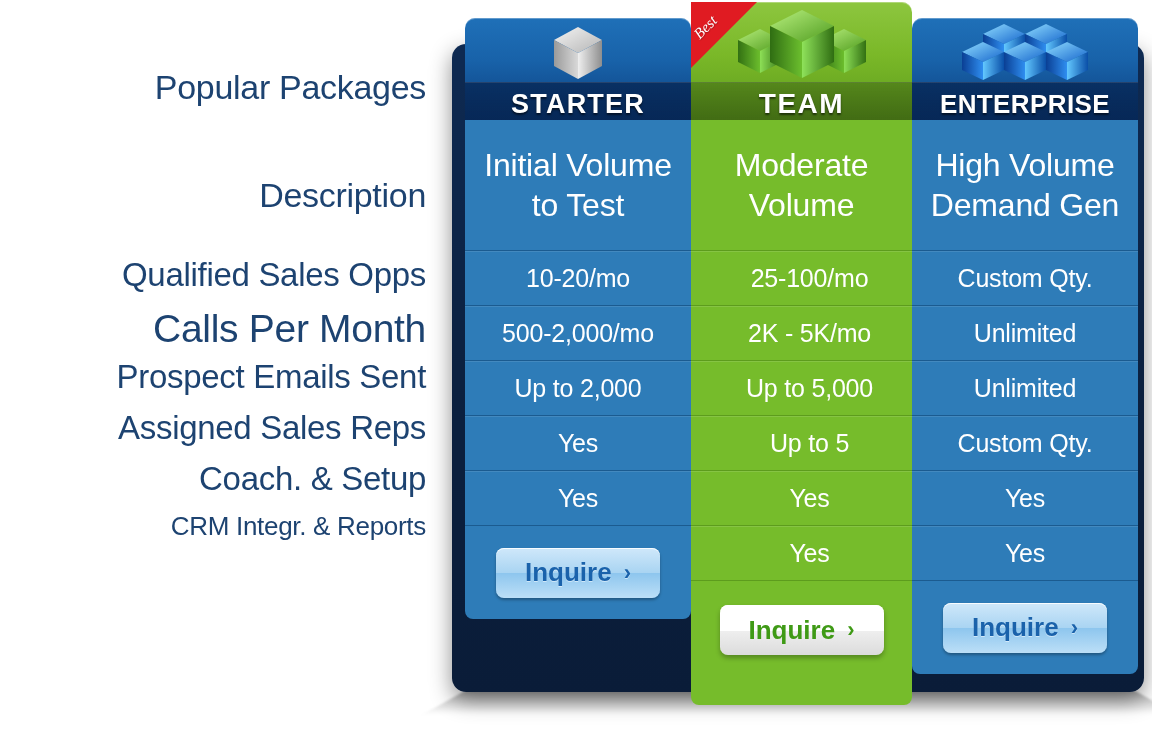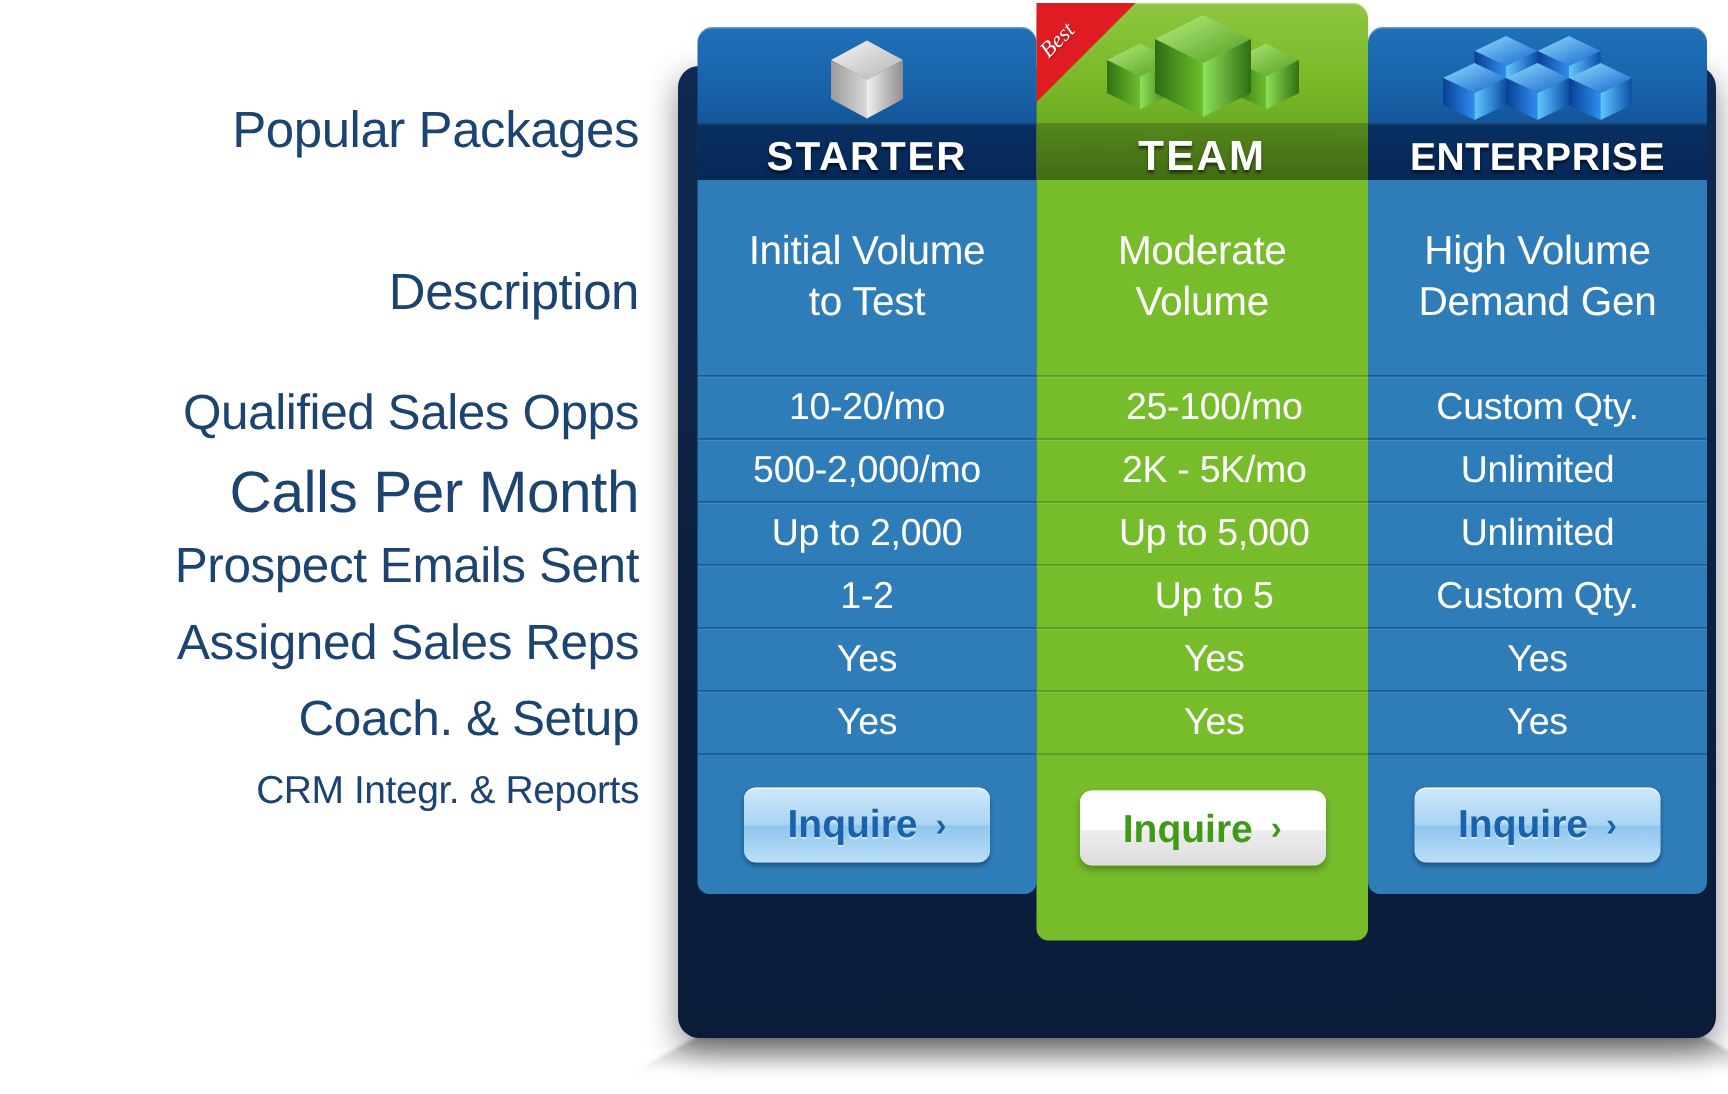--- a/index.html
+++ b/index.html
@@ -134,33 +134,33 @@
     z-index: 10;
     pointer-events: none;
   }
 
   
   .desc-cell {
     height: 131px;
     display: flex; align-items: center; justify-content: center;
     text-align: center;
     color: #ffffff;
-    font-size: 27px;
+    font-size: 32px;
     line-height: 1.25;
     font-family: "Liberation Sans", sans-serif;
     letter-spacing: -0.2px;
   }
   .blue-cell  { background: #2e7cb8; }
   .green-cell { background: #76bc2b; }
   .desc-cell.blue-cell  { border-bottom: 1px solid #1b5b90; }
   .desc-cell.green-cell { border-bottom: 1px solid #5d9c1d; }
 
   
   .feat-cell {
-    height: 42px;
+    height: 55px;
     display: flex; align-items: center; justify-content: center;
     color: #ffffff;
     font-size: 25px;
     font-family: "Liberation Sans", sans-serif;
     letter-spacing: -0.2px;
   }
   .feat-cell.blue-cell  { border-bottom: 1px solid #1b5b90; box-shadow: inset 0 1px 0 rgba(255,255,255,0.10); }
   .feat-cell.green-cell { border-bottom: 1px solid #5d9c1d; box-shadow: inset 0 1px 0 rgba(255,255,255,0.12); padding-left: 16px; }
 
   
@@ -262,21 +262,20 @@
     <div class="desc-cell blue-cell">
       <div>
         <div>Initial Volume</div>
         <div>to Test</div>
       </div>
     </div>
 
     <div class="feat-cell blue-cell">10-20/mo</div>
     <div class="feat-cell blue-cell">500-2,000/mo</div>
     <div class="feat-cell blue-cell">Up to 2,000</div>
-    <div class="feat-cell blue-cell">1-2</div>
     <div class="feat-cell blue-cell">Yes</div>
     <div class="feat-cell blue-cell">Yes</div>
 
     <div class="cta-cell cta-blue">
       <button class="btn btn-blue">
         <span>Inquire</span>
         <span class="chev">›</span>
       </button>
     </div>
   </div>

